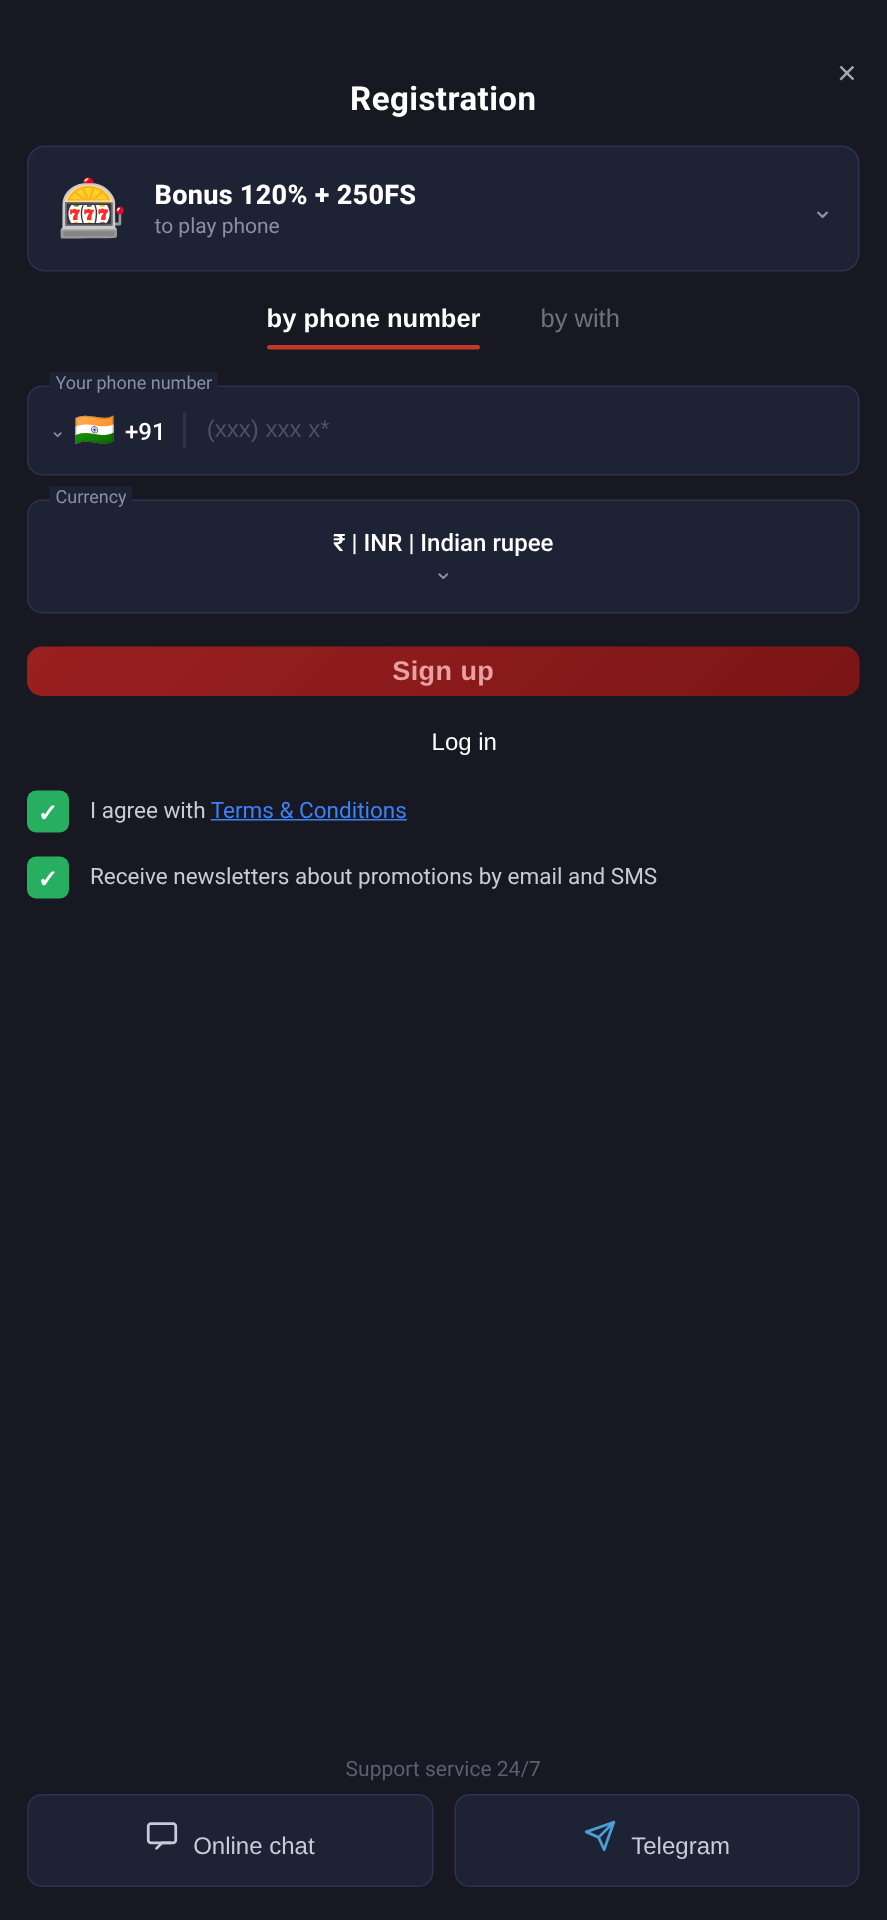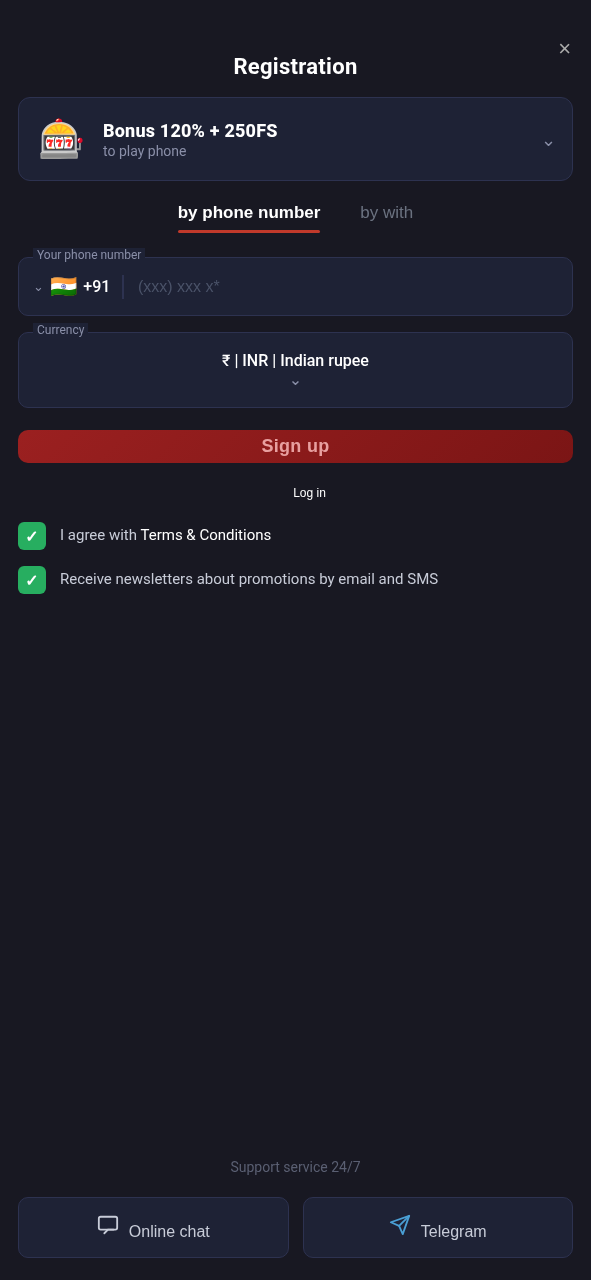--- a/index.html
+++ b/index.html
@@ -237,21 +237,21 @@
       margin-top: 20px;
       gap: 6px;
     }
 
     .login-prompt {
       font-size: 15px;
       color: #6b7280;
     }
 
     .login-link {
-      font-size: 12px;
+      font-size: 16px;
       color: #fff;
       cursor: pointer;
       background: none;
       border: none;
       margin-left: 28px;
     }
 
     .checkboxes {
       padding: 22px 18px 0;
       display: flex;
@@ -284,30 +284,31 @@
     }
 
     .checkbox-label {
       font-size: 15px;
       color: #c8ccd8;
       line-height: 1.45;
       padding-top: 3px;
     }
 
     .terms-link {
-      color: #ffffff;
+      text-decoration: underline;
+      color: #3b82f6;
     }
 
     .support-section {
       margin-top: auto;
       padding: 16px 18px 22px;
       display: flex;
       flex-direction: column;
       align-items: center;
-      gap: 22px;
+      gap: 8px;
     }
 
     .support-label {
       font-size: 14px;
       color: #5a5f72;
     }
 
     .support-buttons {
       display: flex;
       gap: 14px;

